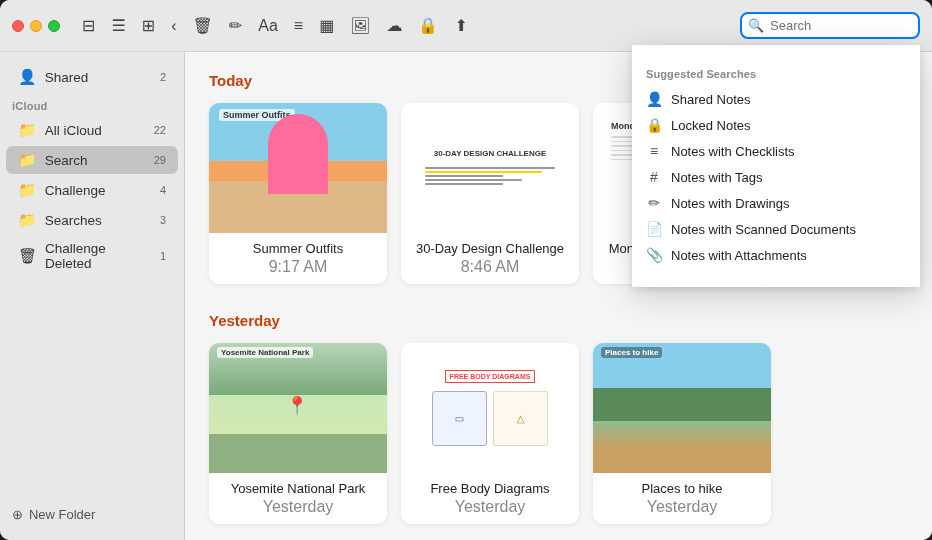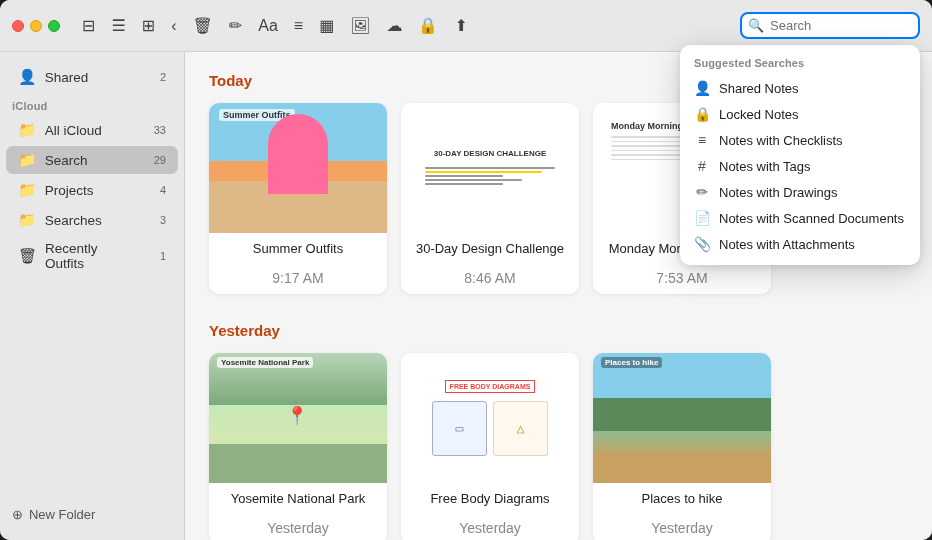--- a/index.html
+++ b/index.html
@@ -112,25 +112,25 @@
       font-size: 13px;
       pointer-events: none;
     }
 
     
     .search-dropdown {
       position: absolute;
       top: calc(100% + 6px);
       right: 0;
       background: #fff;
-      border-radius: 10px;
+      border-radius: 0;
       box-shadow: 0 8px 32px rgba(0,0,0,0.18), 0 2px 8px rgba(0,0,0,0.12);
-      width: 240px;
+      width: 288px;
       z-index: 100;
-      padding: 8px 0;
+      padding: 19px 0;
     }
 
     .dropdown-section-title {
       font-size: 11px;
       color: #888;
       font-weight: 600;
       padding: 4px 14px 6px;
       letter-spacing: 0.01em;
     }
 
@@ -370,23 +370,23 @@
       text-align: center;
     }
 
     .note-name {
       font-size: 13px;
       font-weight: 500;
       color: #222;
     }
 
     .note-time {
-      font-size: 14px;
+      font-size: 16px;
       color: #888;
-      margin-top: 14px;
+      margin-top: 2px;
     }
 
     
     .note-card-monday .note-thumbnail {
       padding: 10px;
       display: flex;
       flex-direction: column;
       justify-content: flex-start;
       background: #fff;
     }
@@ -490,44 +490,44 @@
         <span class="sidebar-item-icon">👤</span>
         <span class="sidebar-item-label">Shared</span>
         <span class="sidebar-badge">2</span>
       </div>
 
       <div class="sidebar-section-label">iCloud</div>
 
       <div class="sidebar-item">
         <span class="sidebar-item-icon">📁</span>
         <span class="sidebar-item-label">All iCloud</span>
-        <span class="sidebar-badge">33</span>
+        <span class="sidebar-badge">22</span>
       </div>
 
       <div class="sidebar-item active">
         <span class="sidebar-item-icon">📁</span>
         <span class="sidebar-item-label">Search</span>
         <span class="sidebar-badge">29</span>
       </div>
 
       <div class="sidebar-item">
         <span class="sidebar-item-icon">📁</span>
-        <span class="sidebar-item-label">Projects</span>
+        <span class="sidebar-item-label">Challenge</span>
         <span class="sidebar-badge">4</span>
       </div>
 
       <div class="sidebar-item">
         <span class="sidebar-item-icon">📁</span>
         <span class="sidebar-item-label">Searches</span>
         <span class="sidebar-badge">3</span>
       </div>
 
       <div class="sidebar-item">
         <span class="sidebar-item-icon">🗑</span>
-        <span class="sidebar-item-label">Recently Outfits</span>
+        <span class="sidebar-item-label">Challenge Deleted</span>
         <span class="sidebar-badge">1</span>
       </div>
 
       <div class="sidebar-footer">
         <button class="new-folder-btn">
           <span>⊕</span>
           <span>New Folder</span>
         </button>
       </div>
     </div>

